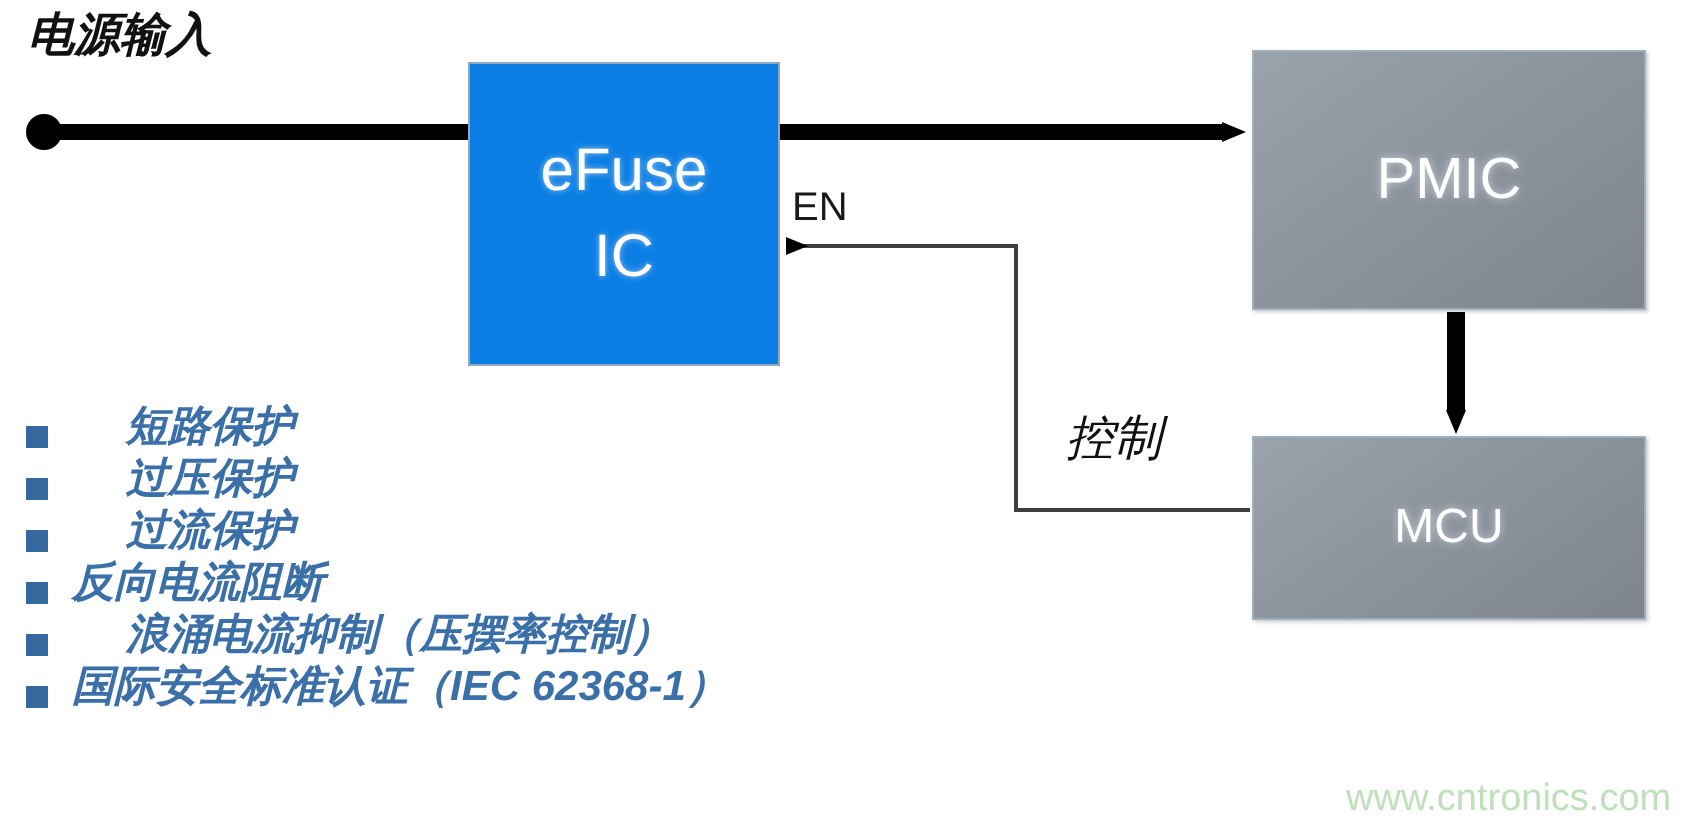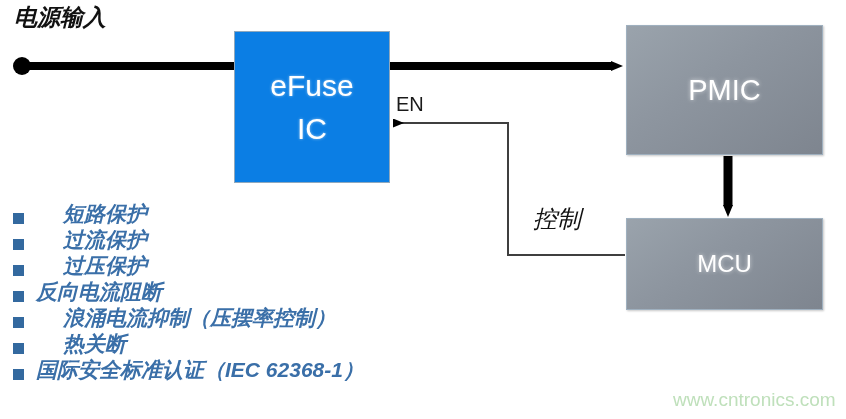--- a/index.html
+++ b/index.html
@@ -192,39 +192,35 @@
 
   <div id="control-label">控制</div>
 
   <div id="feature-list">
       <div class="feature-item">
         <span class="feature-bullet" style="background: rgb(51, 105, 159);"></span>
         <span class="feature-text" style="color: rgb(58, 111, 168);">短路保护</span>
       </div>
       <div class="feature-item">
         <span class="feature-bullet" style="background: rgb(51, 105, 159);"></span>
+        <span class="feature-text" style="color: rgb(58, 111, 168);">过压保护</span>
+      </div>
+      <div class="feature-item">
+        <span class="feature-bullet" style="background: rgb(51, 105, 159);"></span>
         <span class="feature-text" style="color: rgb(58, 111, 168);">过流保护</span>
       </div>
       <div class="feature-item">
         <span class="feature-bullet" style="background: rgb(51, 105, 159);"></span>
-        <span class="feature-text" style="color: rgb(58, 111, 168);">过压保护</span>
-      </div>
-      <div class="feature-item">
-        <span class="feature-bullet" style="background: rgb(51, 105, 159);"></span>
         <span class="feature-text" style="color: rgb(58, 111, 168); margin-left: 12px;">反向电流阻断</span>
       </div>
       <div class="feature-item">
         <span class="feature-bullet" style="background: rgb(51, 105, 159);"></span>
         <span class="feature-text" style="color: rgb(58, 111, 168);">浪涌电流抑制（压摆率控制）</span>
       </div>
       <div class="feature-item">
         <span class="feature-bullet" style="background: rgb(51, 105, 159);"></span>
-        <span class="feature-text" style="color: rgb(58, 111, 168);">热关断</span>
-      </div>
-      <div class="feature-item">
-        <span class="feature-bullet" style="background: rgb(51, 105, 159);"></span>
         <span class="feature-text" style="color: rgb(58, 111, 168); margin-left: 12px;">国际安全标准认证（IEC 62368-1）</span>
       </div>
     </div>
 
   <div id="watermark">www.cntronics.com</div>
 
 </div>
 
 </body></html>

